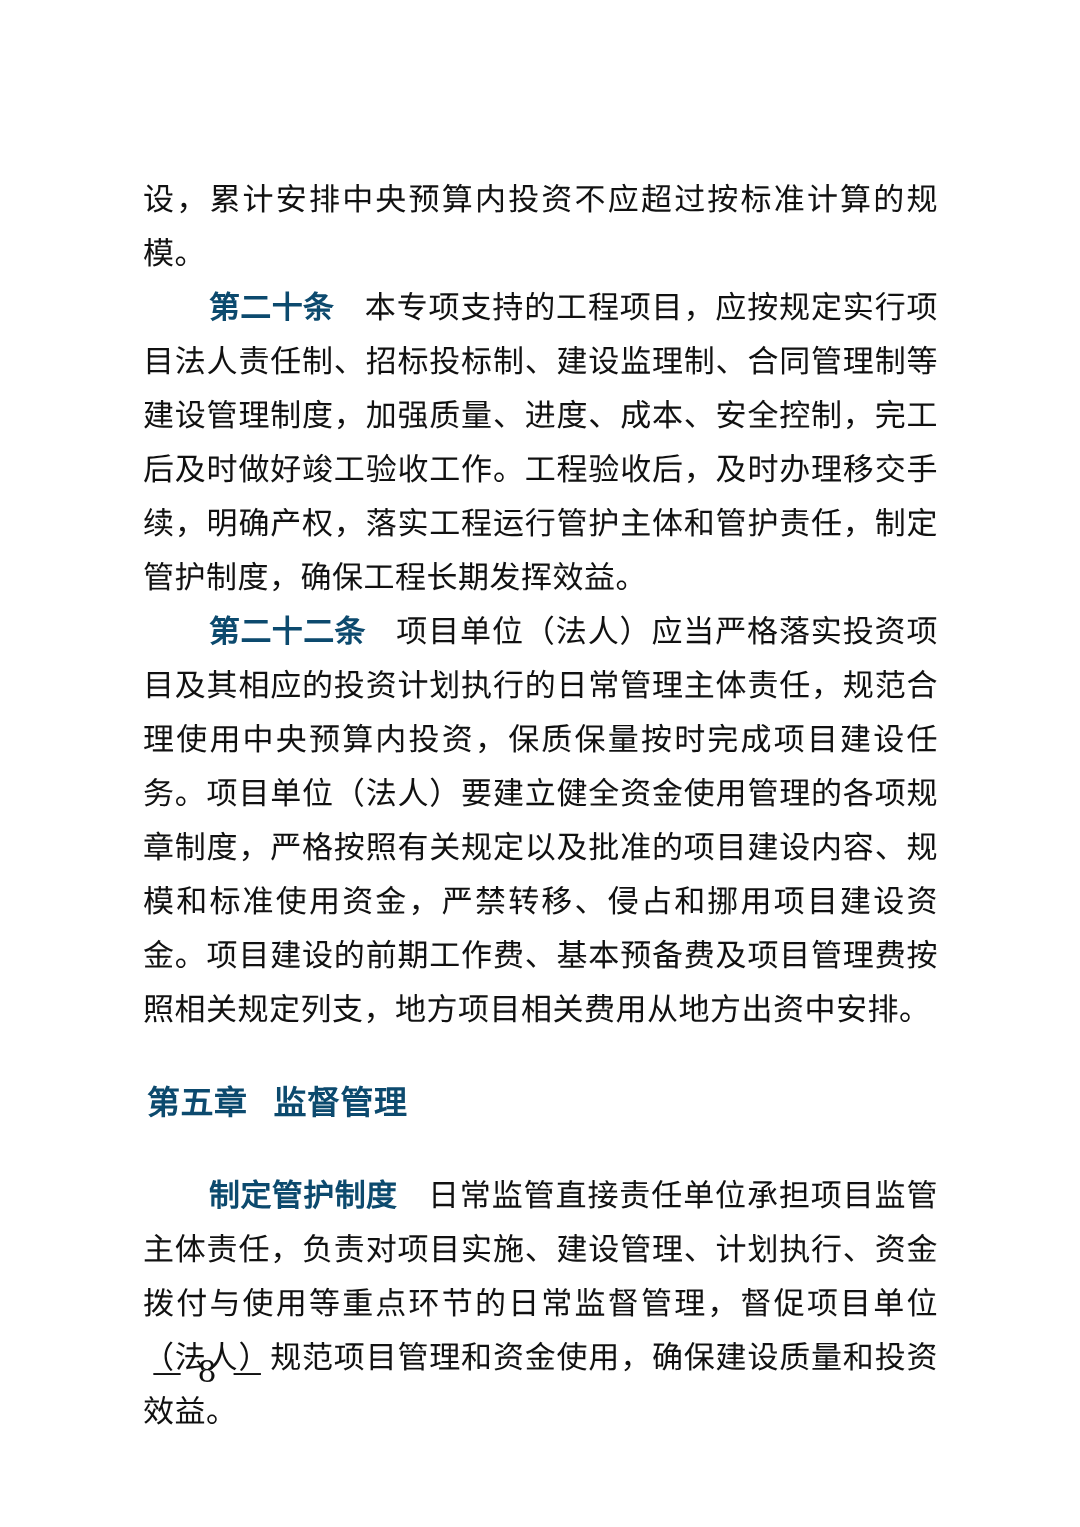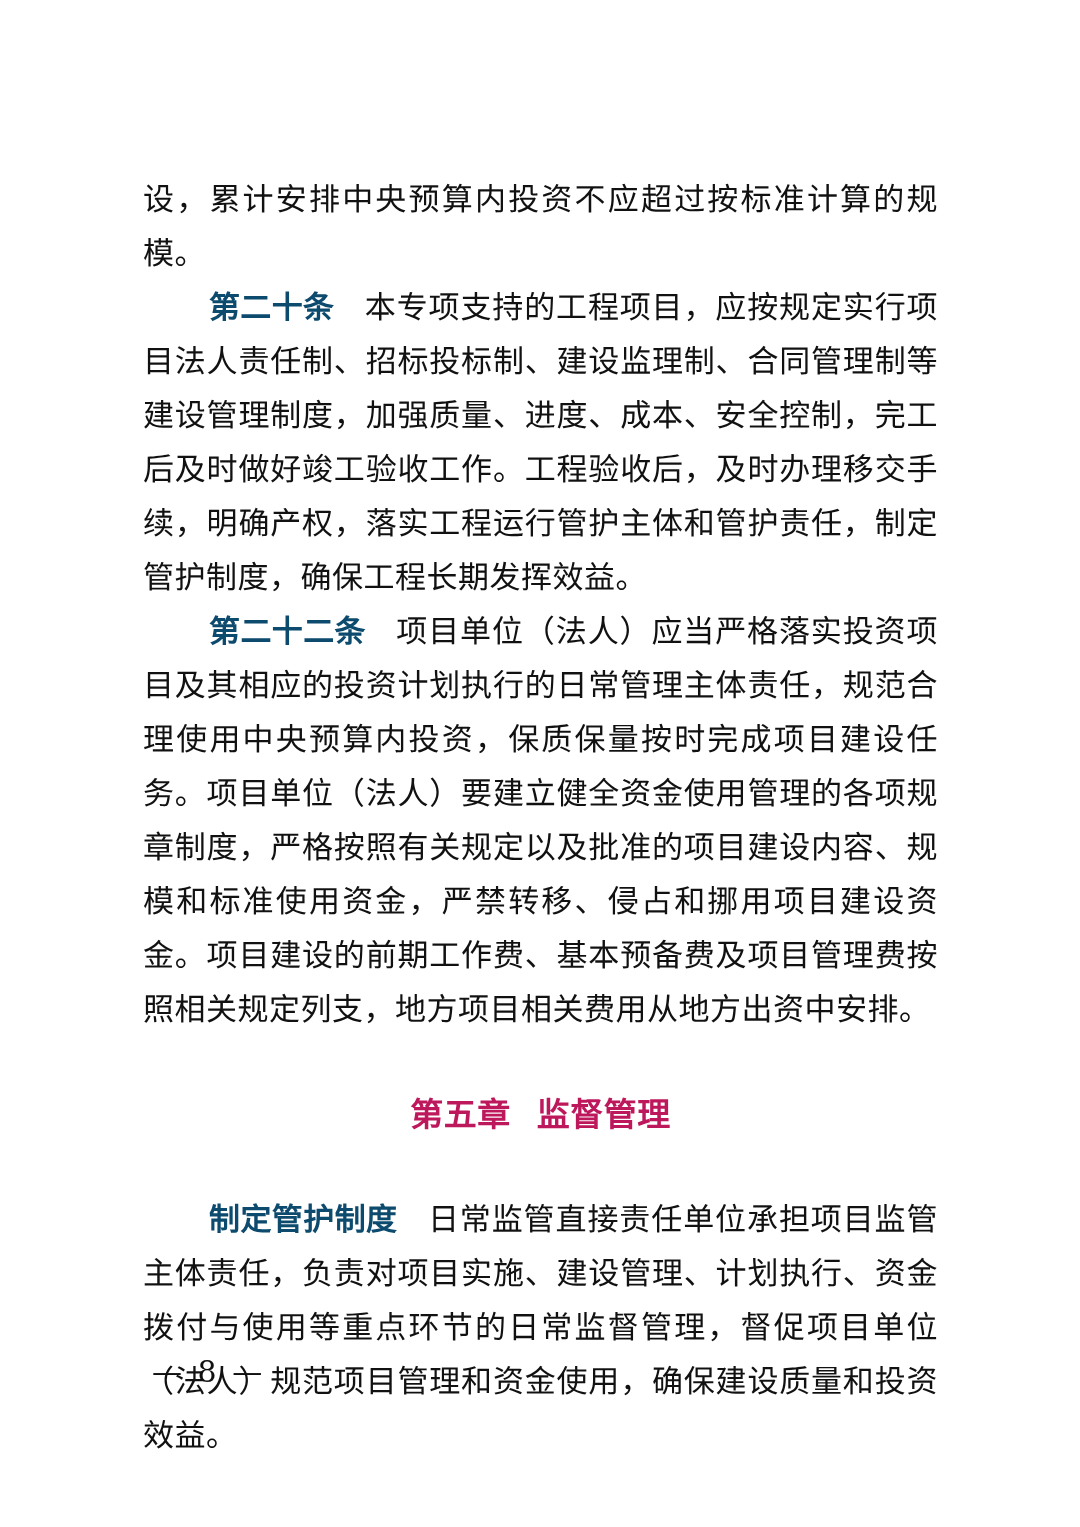--- a/index.html
+++ b/index.html
@@ -70,24 +70,24 @@
     display: inline-block;
     width: 30px;
   }
 
   
   .chapter-heading {
     font-family: "DejaVu Sans", "Liberation Sans", sans-serif;
     font-weight: bold;
     font-size: 33px;
     line-height: 54px;
-    text-align: center;
+    text-align: left;
     letter-spacing: 0.5px;
-    color: #be185d;
-    margin: 16px;
+    color: #0c4a6e;
+    margin: 4px;
     padding: 0;
   }
 
   .chapter-gap {
     display: inline-block;
     width: 26px;
   }
 
   
   .spacer-before-chapter { height: 36px; }

